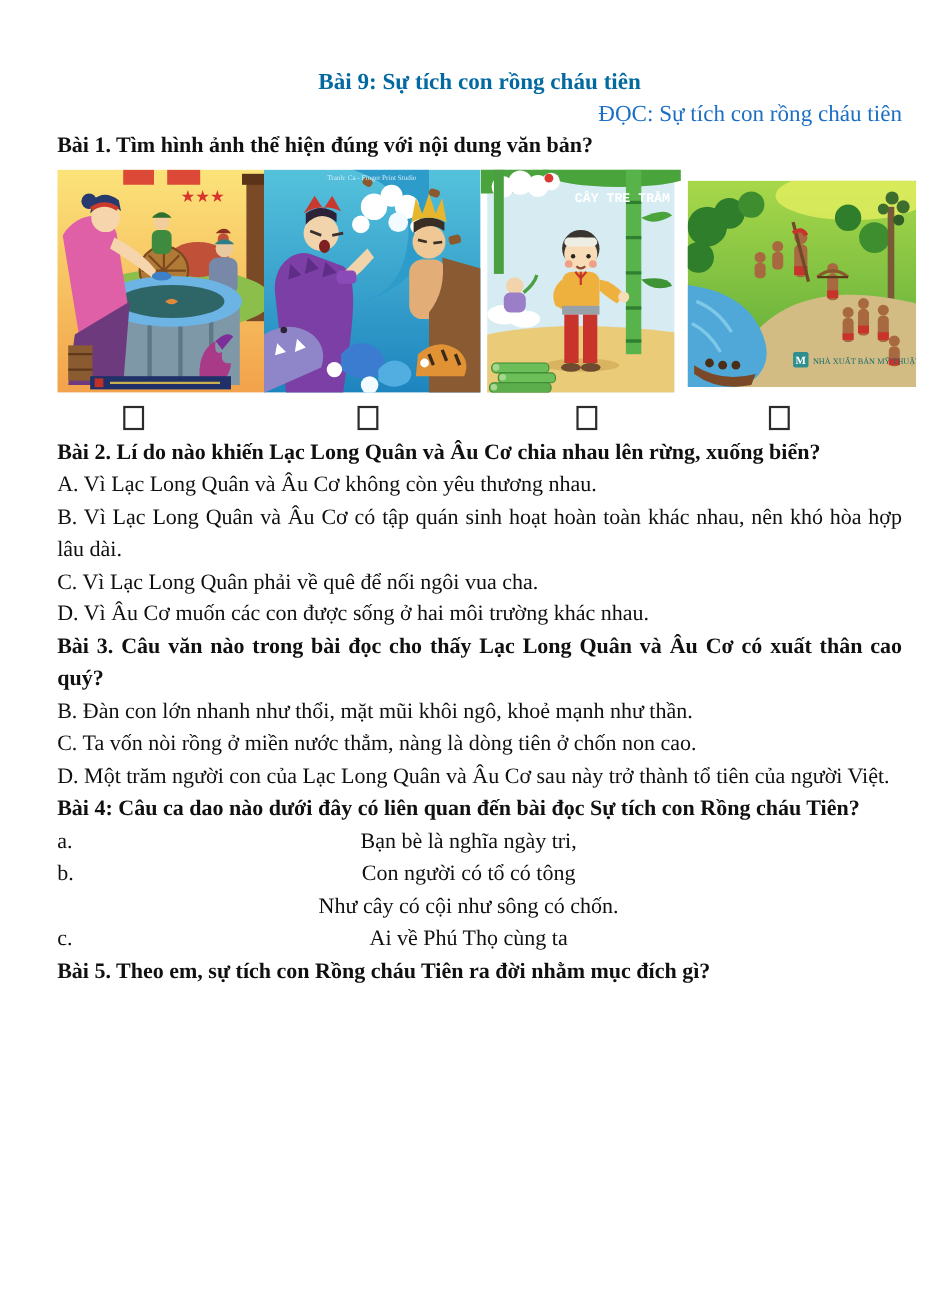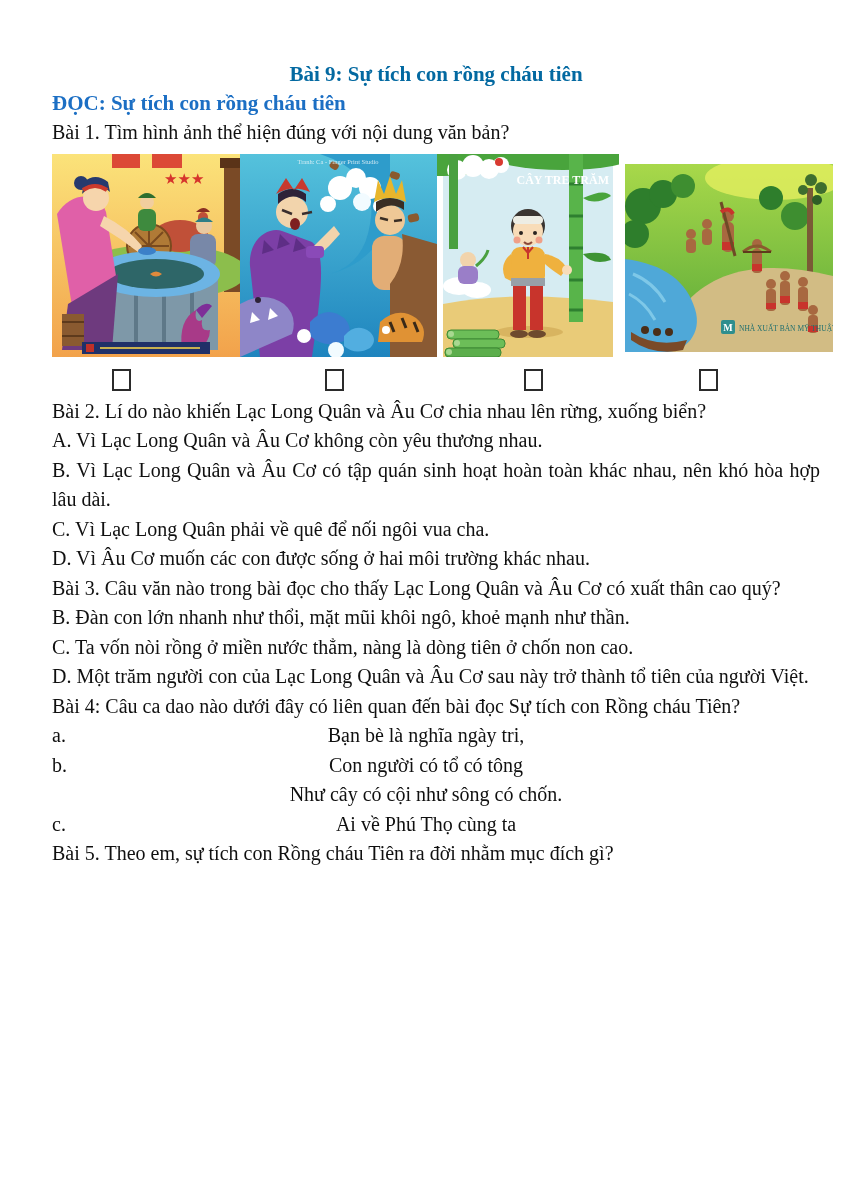--- a/index.html
+++ b/index.html
@@ -2,29 +2,29 @@
 <html lang="vi"><head>
 <meta charset="utf-8">
 <style>
   html,body{margin:0;padding:0;background:#fff;}
   .page{
     width:858px;height:1196px;background:#fff;overflow:hidden;
     font-family:"Liberation Serif","DejaVu Serif",serif;color:#101010;
     box-sizing:border-box;padding:60px 38px 0 52px;
   }
   .title{font-size:21px;font-weight:bold;color:#0369a1;text-align:center;line-height:29px;}
-  .subtitle{font-size:21px;font-weight:bold;color:#1C6FC4;line-height:29px;}
-  .qhead{font-size:20px;font-weight:normal;line-height:29.5px;text-align:justify;}
+  .subtitle{font-size:21px;font-weight:normal;color:#1C6FC4;line-height:29px;text-align:right;}
+  .qhead{font-size:20px;font-weight:bold;line-height:29.5px;text-align:justify;}
   .opt{font-size:20px;line-height:29.5px;text-align:justify;}
   .images-row{display:flex;margin-top:6px;height:203px;}
   .img-box{position:relative;overflow:hidden;flex:none;}
   .img-box svg{display:block;width:100%;height:100%;}
   .img1{width:188px;height:203px;}
   .img2{width:197px;height:203px;}
-  .img3{width:182px;height:203px;}
+  .img3{width:182px;height:203px;font-family:Liberation Mono, monospace;}
   .img4{width:208px;height:188px;margin-left:6px;margin-top:10px;}
   .cb-row{position:relative;height:34px;margin-top:6px;}
   .cb{position:absolute;top:6px;width:15px;height:18px;border:2px solid #2b2b2b;background:#fff;}
   .cb1{left:60px;}.cb2{left:273px;}.cb3{left:472px;}.cb4{left:647px;}
   .poem-row{position:relative;font-size:20px;line-height:29.5px;}
   .poem-label{position:absolute;left:0;top:0;}
   .poem-line{text-align:center;padding-right:20px;}
 </style>
 </head>
 <body>

